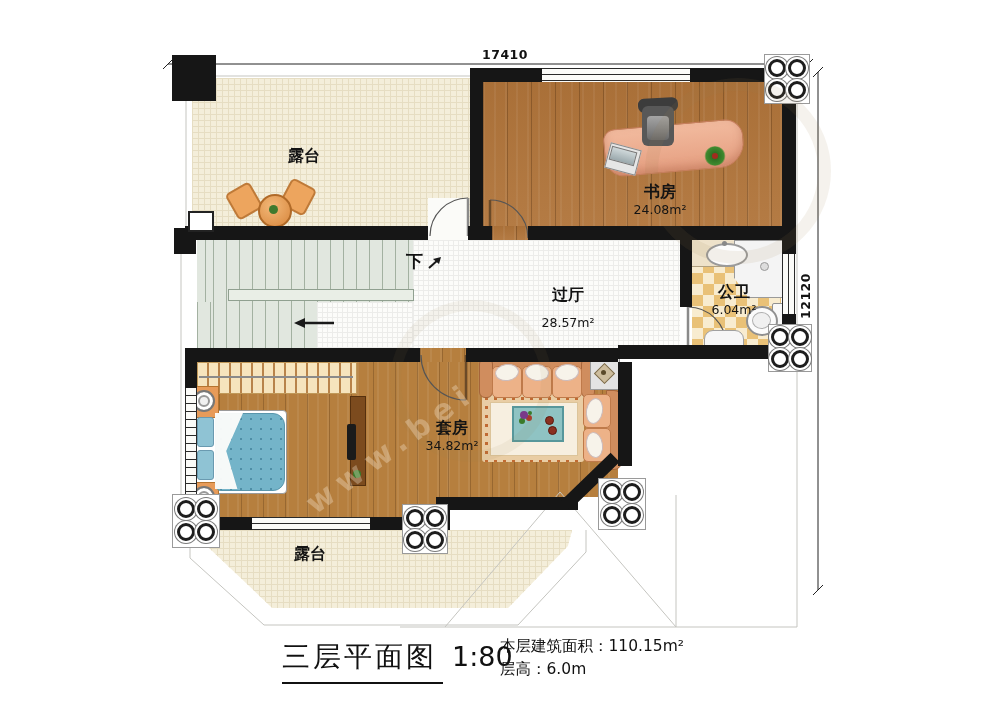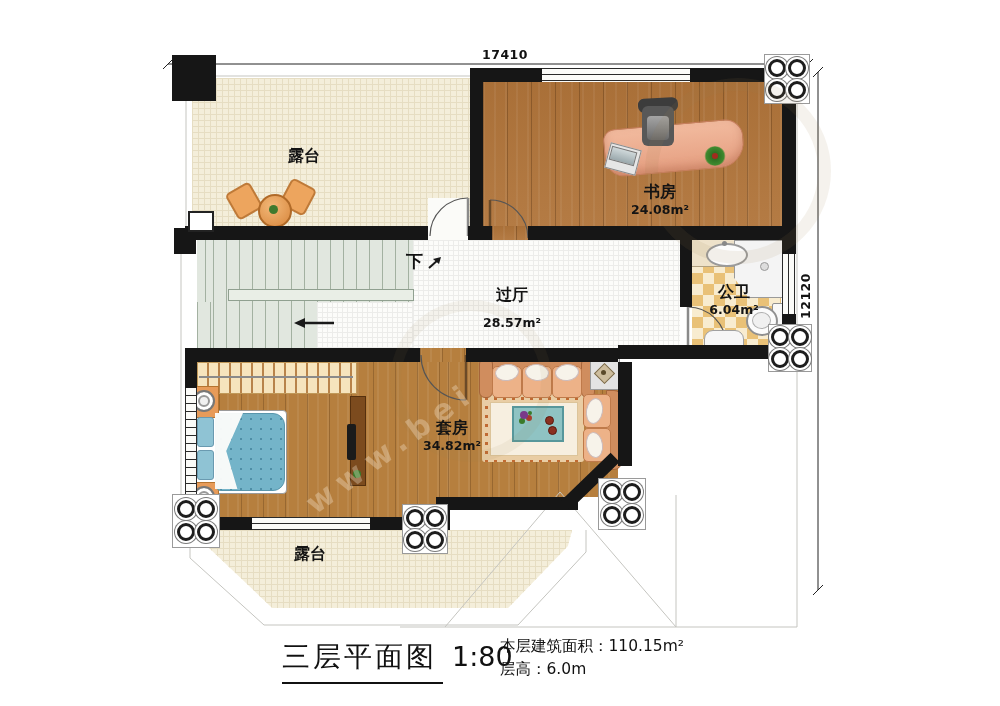--- a/index.html
+++ b/index.html
@@ -28,21 +28,21 @@
   .wall{background:#161616;}
   .win-h{background-color:#fbfbf8;background-image:repeating-linear-gradient(180deg,#2a2a2a 0 1px,transparent 1px 6px);}
   .win-v{background-color:#fbfbf8;background-image:repeating-linear-gradient(90deg,#2a2a2a 0 1px,transparent 1px 6px);}
   
   .colpad{background:#fff;border:1px solid #9a9a9a;}
   .ring{position:absolute;width:12px;height:12px;border-radius:50%;background:#fff;border:3px solid #1d1d1d;
         box-shadow:0 0 0 2px #fff,0 0 0 3px #7a7a7a;}
   
   .lbl{position:absolute;transform:translate(-50%,-50%);text-align:center;line-height:1.25;white-space:nowrap;z-index:40;}
   .rname{font-weight:bold;font-size:16px;color:#141414;}
-  .rarea{font-weight:bold;font-size:12.5px;color:#141414;}
+  .rarea{font-weight:normal;font-size:12.5px;color:#141414;}
   .dimtxt{font-weight:bold;font-size:12.5px;color:#111;letter-spacing:.5px;}
   svg{position:absolute;left:0;top:0;pointer-events:none;}
   .wm{position:absolute;pointer-events:none;z-index:36;}
 </style>
 </head>
 <body>
 
 <div id="canvas">
 
   <div class="abs terr" style="left:192px;top:78px;width:278px;height:148px;"></div>
@@ -221,21 +221,21 @@
     <div class="rname">露台</div>
   </div>
   <div class="lbl" style="left:660px;top:200px;">
     <div class="rname">书房</div>
     <div class="rarea">24.08m²</div>
   </div>
   <div class="lbl" style="left:734px;top:300px;">
     <div class="rname">公卫</div>
     <div class="rarea">6.04m²</div>
   </div>
-  <div class="lbl" style="left:512px;top:308px;">
+  <div class="lbl" style="left:568px;top:308px;">
     <div class="rname">过厅</div>
     <div class="rarea" style="margin-top:10px;">28.57m²</div>
   </div>
   <div class="lbl" style="left:452px;top:436px;">
     <div class="rname">套房</div>
     <div class="rarea">34.82m²</div>
   </div>
   <div class="lbl" style="left:310px;top:554px;">
     <div class="rname">露台</div>
   </div>

